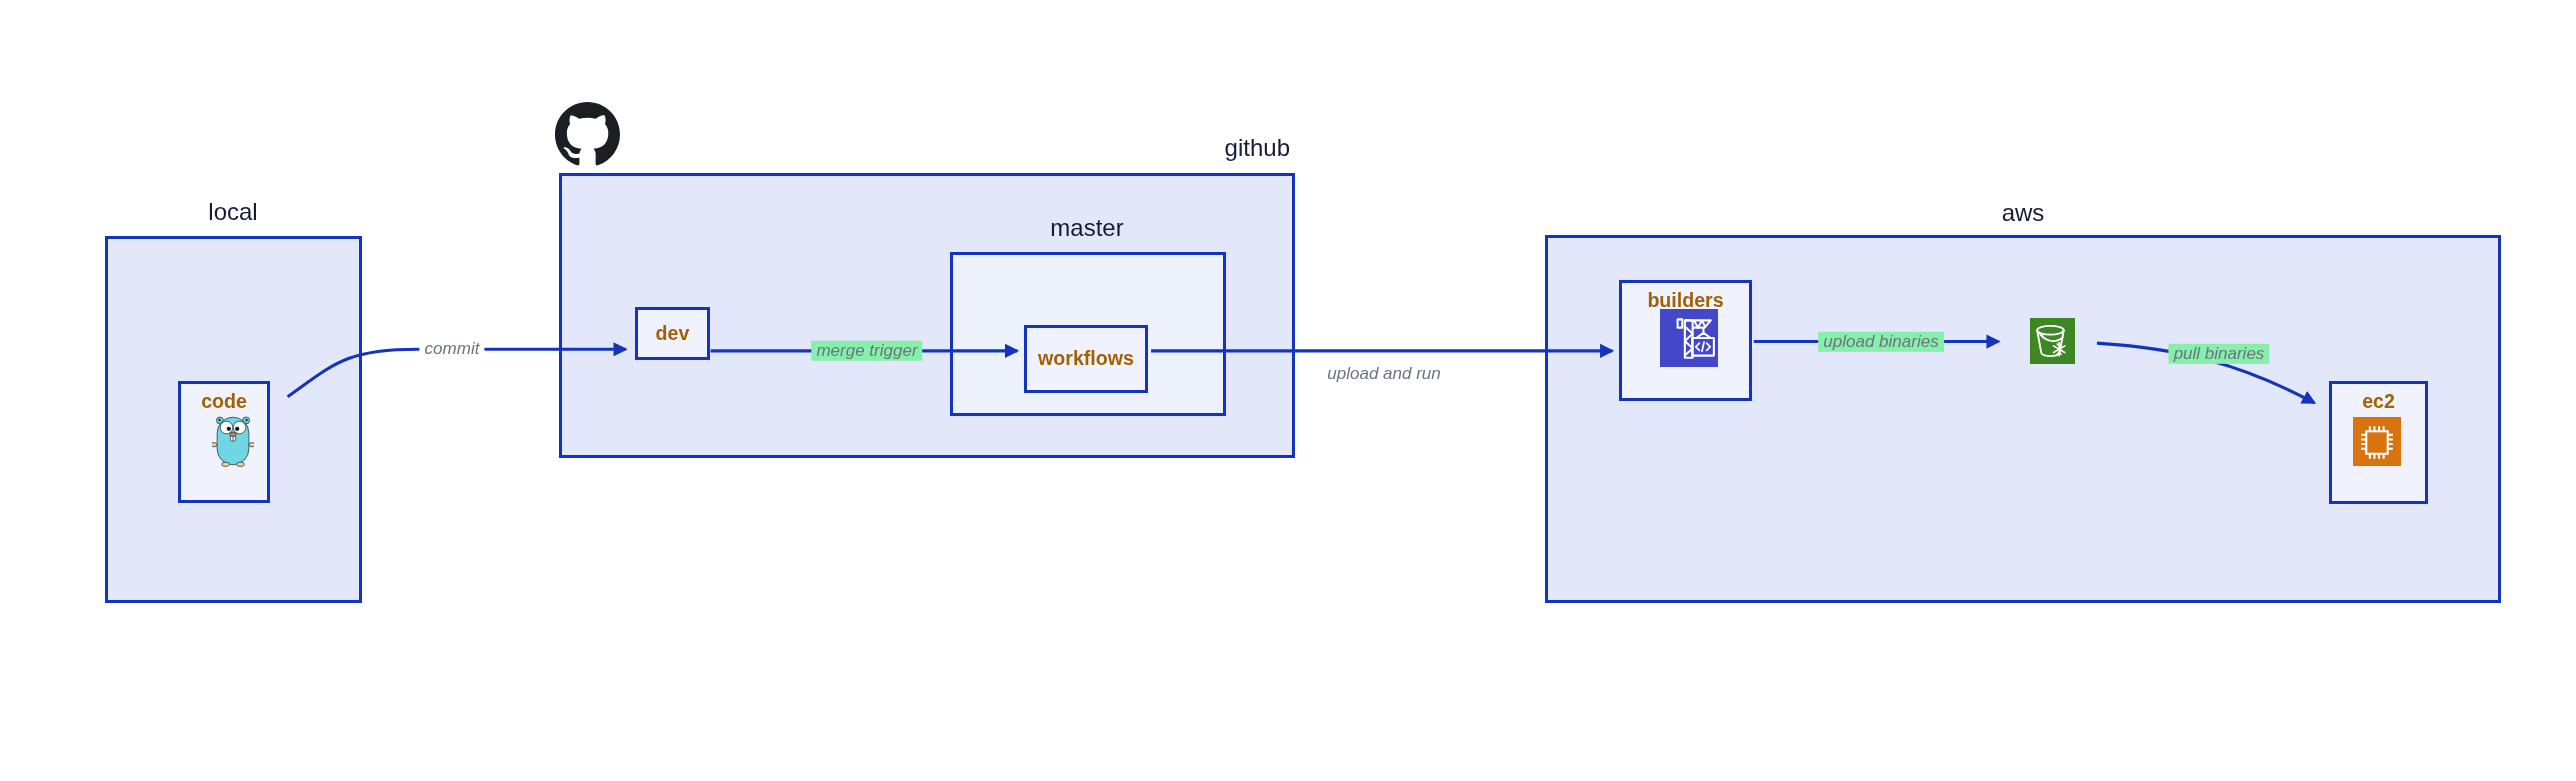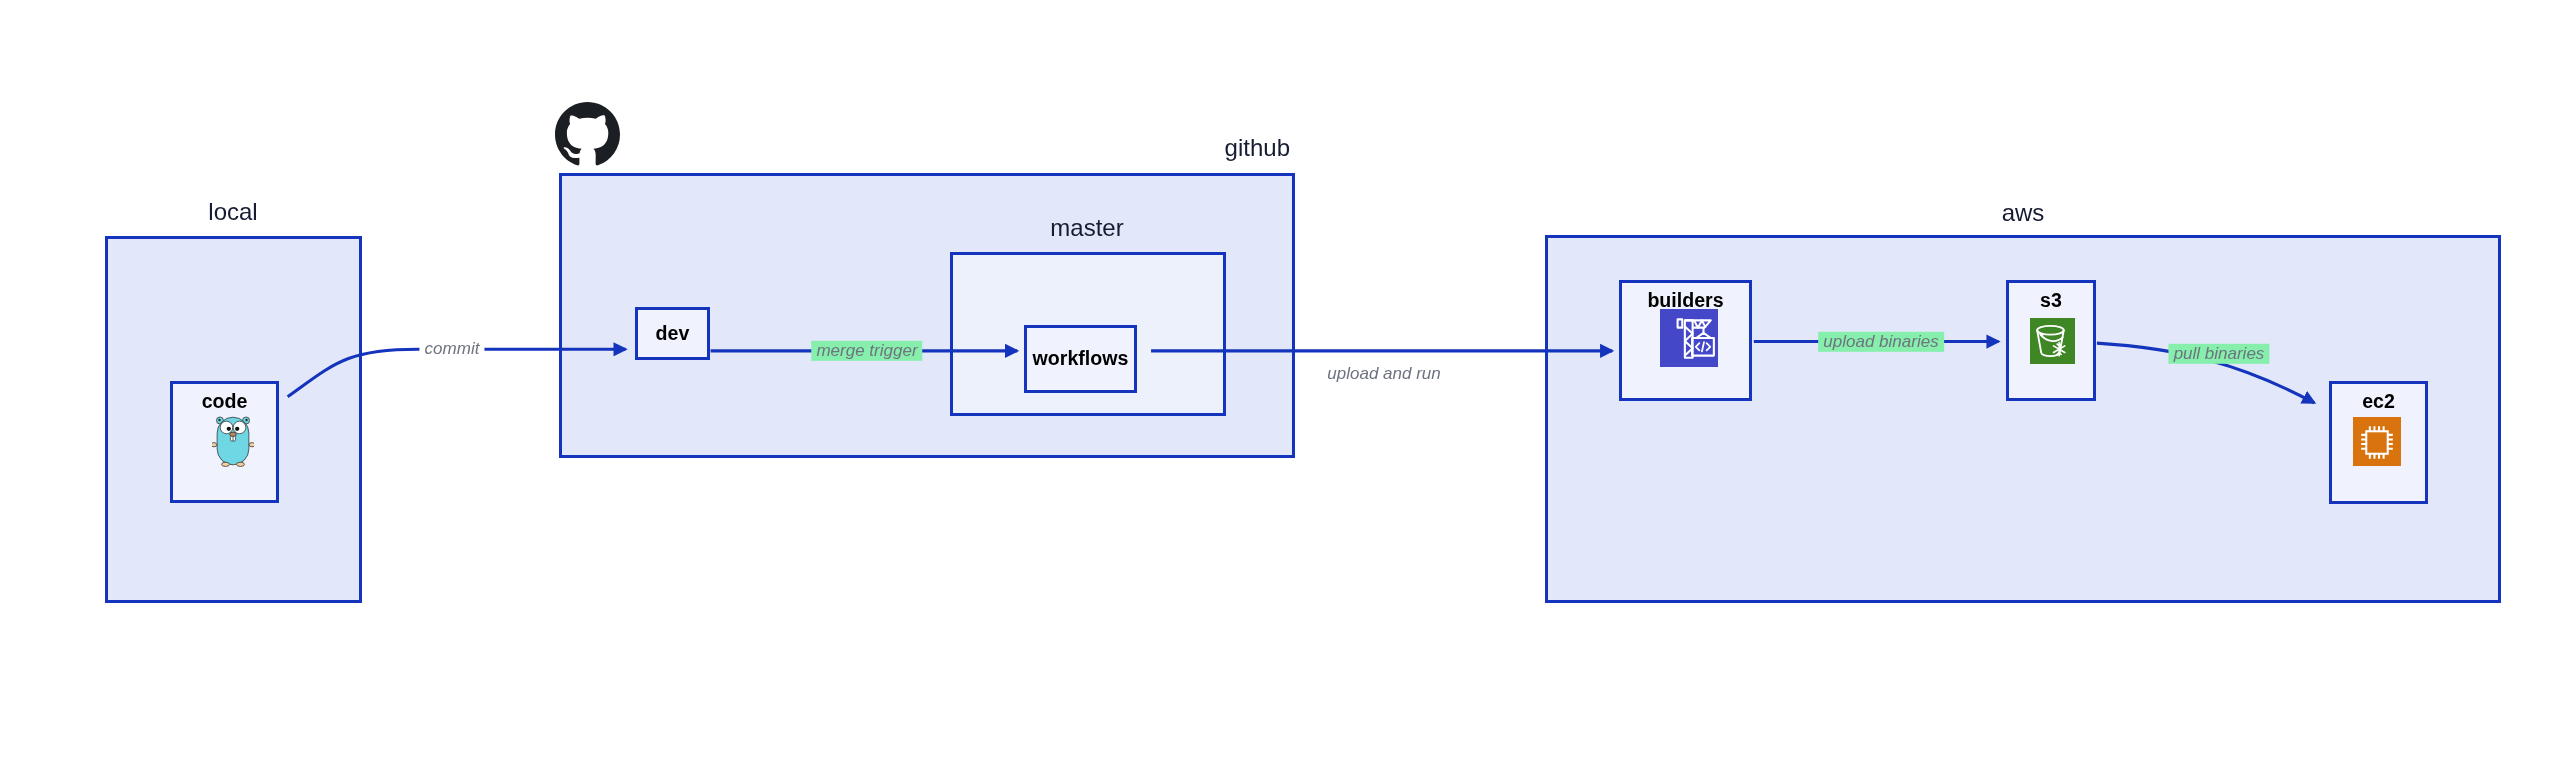--- a/index.html
+++ b/index.html
@@ -6,21 +6,21 @@
   body{width:2604px;height:781px;font-family:"Liberation Sans", sans-serif;}
   .canvas{position:relative;width:2604px;height:781px;overflow:hidden;background:#ffffff;}
 
   .container{position:absolute;background:#e2e8f9;border:3.6px solid #1434bd;box-sizing:border-box;}
   .container.master{background:#edf1fc;}
   .clabel{position:absolute;color:#161c33;font-size:24px;line-height:1.1;white-space:nowrap;}
   .clabel.center{transform:translateX(-50%);}
   .clabel.right{transform:translateX(-100%);}
 
   .node{position:absolute;background:#f0f3fd;border:3.6px solid #1434bd;box-sizing:border-box;}
-  .node-label{position:absolute;left:0;right:0;top:7.2px;text-align:center;color:#000000;
+  .node-label{position:absolute;left:0;right:0;top:7.2px;text-align:center;color:#a16207;
               font-weight:bold;font-size:19.6px;line-height:1.1;}
   .node.mid .node-label{top:50%;transform:translateY(-50%);}
 
   .edges{position:absolute;left:0;top:0;pointer-events:none;}
 
   .edge-label{position:absolute;transform:translate(-50%,-50%);font-style:italic;color:#6e7380;
               font-size:17px;line-height:1.2;padding:0 5.2px;white-space:nowrap;}
   .bg-white{background:#ffffff;}
   .bg-box{background:#86efac;}
 
@@ -59,21 +59,21 @@
     </defs>
     <g stroke="#1434bd" stroke-width="6" fill="none">
       <path d="M558 770 C648 706 672 678 810 678 L1214 678" marker-end="url(#arrow)"></path>
       <path d="M1379 681 L1974 681" marker-end="url(#arrow)"></path>
       <path d="M2234 681 L3129 681" marker-end="url(#arrow)"></path>
       <path d="M3404 663 L3879 663" marker-end="url(#arrow)"></path>
       <path d="M4070 666 C4230 676 4350 706 4492 782" marker-end="url(#arrow)"></path>
     </g>
   </svg>
 
-  <div class="node" style="left:170px;top:381px;width:109px;height:122px;">
+  <div class="node" style="left:178px;top:381px;width:92px;height:122px;">
     <div class="node-label">code</div>
   </div>
   <svg class="icon" style="left:212px;top:412px;" width="42" height="58" viewBox="-5 0 90 112">
     <g stroke="#2d2d2d" stroke-width="1.6">
       <circle cx="12" cy="12" r="7.5" fill="#6fd7e3"></circle>
       <circle cx="68" cy="12" r="7.5" fill="#6fd7e3"></circle>
       <circle cx="11" cy="11" r="2.6" fill="#2d2d2d" stroke="none"></circle>
       <circle cx="69" cy="11" r="2.6" fill="#2d2d2d" stroke="none"></circle>
       <rect x="6" y="5" width="68" height="102" rx="34" fill="#6fd7e3"></rect>
       <ellipse cx="-1" cy="64" rx="6.5" ry="4.5" fill="#f2cf9f"></ellipse>
@@ -87,21 +87,21 @@
       <ellipse cx="40" cy="42" rx="7" ry="5" fill="#b58663"></ellipse>
       <rect x="34.5" y="46" width="11" height="10" rx="2.5" fill="#ffffff"></rect>
       <line x1="40" y1="46" x2="40" y2="56" stroke="#2d2d2d"></line>
     </g>
   </svg>
 
   <div class="node mid" style="left:635px;top:307px;width:75px;height:53px;">
     <div class="node-label">dev</div>
   </div>
 
-  <div class="node mid" style="left:1024px;top:325px;width:113px;height:68px;">
+  <div class="node mid" style="left:1024px;top:325px;width:124px;height:68px;">
     <div class="node-label">workflows</div>
   </div>
 
   <div class="node" style="left:1619px;top:280px;width:133px;height:121px;">
     <div class="node-label">builders</div>
   </div>
   <svg class="icon" style="left:1660px;top:309px;" width="58" height="58" viewBox="0 0 112 112">
     <rect width="112" height="112" fill="#4347c8"></rect>
     <g stroke="#ffffff" stroke-width="4" fill="none" stroke-linejoin="round">
       <rect x="34" y="20" width="9" height="16"></rect>
@@ -113,23 +113,20 @@
       <path d="M84 46 L70 56 H98 Z"></path>
       <rect x="62" y="56" width="42" height="34"></rect>
     </g>
     <g stroke="#ffffff" stroke-width="3.4" fill="none" stroke-linecap="round" stroke-linejoin="round">
       <path d="M76 66 L69 73 L76 80"></path>
       <path d="M90 66 L97 73 L90 80"></path>
       <path d="M85 64 L81 82"></path>
     </g>
   </svg>
 
-  <div class="node" style="left:2006px;top:280px;width:90px;height:121px;">
-    <div class="node-label">s3</div>
-  </div>
   <svg class="icon" style="left:2030px;top:318px;" width="45" height="46" viewBox="0 0 88 90">
     <rect width="88" height="90" fill="#3f8624"></rect>
     <g stroke="#ffffff" stroke-width="3.6" fill="none" stroke-linecap="round">
       <ellipse cx="40" cy="24" rx="26" ry="8.5"></ellipse>
       <path d="M14 24 L22 68 A 18 6.5 0 0 0 58 68 L66 24"></path>
       <path d="M20 32 C32 46 50 50 64 38"></path>
       <circle cx="23" cy="33" r="3.2" fill="#ffffff" stroke="none"></circle>
     </g>
     <g stroke="#ffffff" stroke-width="3.2" fill="none" stroke-linecap="round">
       <line x1="57" y1="48" x2="57" y2="74"></line>

